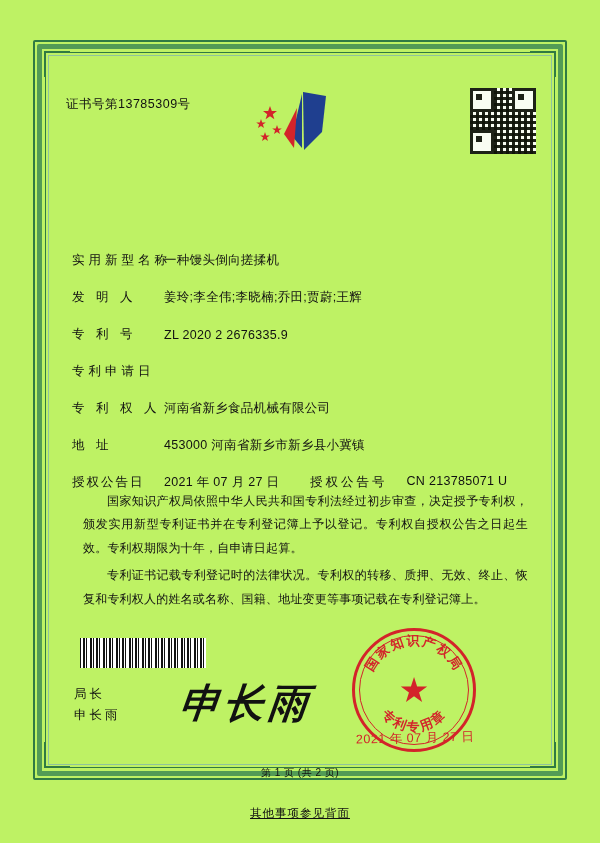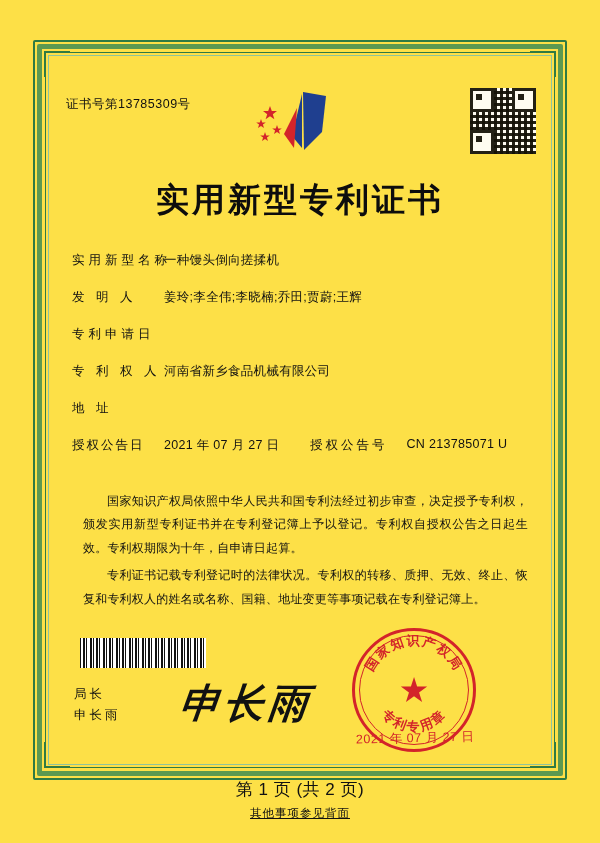--- a/index.html
+++ b/index.html
@@ -14,21 +14,21 @@
     color: #1a1a1a;
     position: relative;
     overflow: hidden;
   }
 
   
   .page {
     position: absolute;
     left: 0; top: 0;
     width: 600px; height: 843px;
-    background: #fde047;
+    background: #bef264;
   }
 
   
   .frame-outer {
     position: absolute;
     left: 33px; top: 40px;
     width: 534px; height: 740px;
     border: 2px solid #2f7a43;
     border-radius: 2px;
     box-sizing: border-box;
@@ -257,24 +257,23 @@
     letter-spacing: .5px;
     transform: rotate(-1.5deg);
   }
 
   
   .page-foot {
     position: absolute;
     left: 0; top: 766px;
     width: 600px;
     text-align: center;
-    font-size: 17px;
+    font-size: 10px;
     color: #111;
     letter-spacing: .5px;
-    margin-top: 12px;
   }
   .outside-foot {
     position: absolute;
     left: 0; top: 806px;
     width: 600px;
     text-align: center;
     font-size: 11.5px;
     color: #111;
     letter-spacing: 1px;
     text-decoration: underline;
@@ -315,40 +314,44 @@
         <i></i>
       </span>
     <span class="fp b">
         <i></i>
       </span>
     <span class="fp c">
         <i></i>
       </span>
   </div>
 
-  <div class="title">实用新型专利证书</div>
 
   <div class="fields">
     <div class="row">
       <span class="lbl">实用新型名称</span>
       <span class="val">一种馒头倒向搓揉机</span>
     </div>
     <div class="row">
       <span class="lbl">发 明 人</span>
       <span class="val">姜玲;李全伟;李晓楠;乔田;贾蔚;王辉</span>
     </div>
     <div class="row">
+      <span class="lbl">专 利 号</span>
+      <span class="val">ZL 2020 2 2676335.9</span>
+    </div>
+    <div class="row">
       <span class="lbl">专利申请日</span>
     </div>
     <div class="row">
       <span class="lbl">专 利 权 人</span>
       <span class="val">河南省新乡食品机械有限公司</span>
     </div>
     <div class="row">
       <span class="lbl">地    址</span>
+      <span class="val">453000 河南省新乡市新乡县小冀镇</span>
     </div>
     <div class="row pub-row">
       <span class="left">
         <span class="lbl">授权公告日</span>
         <span class="val">2021 年 07 月 27 日</span>
       </span>
       <span class="val inline-2">
         <span class="seg-label">授权公告号</span>
         <span>CN 213785071 U</span>
       </span>

